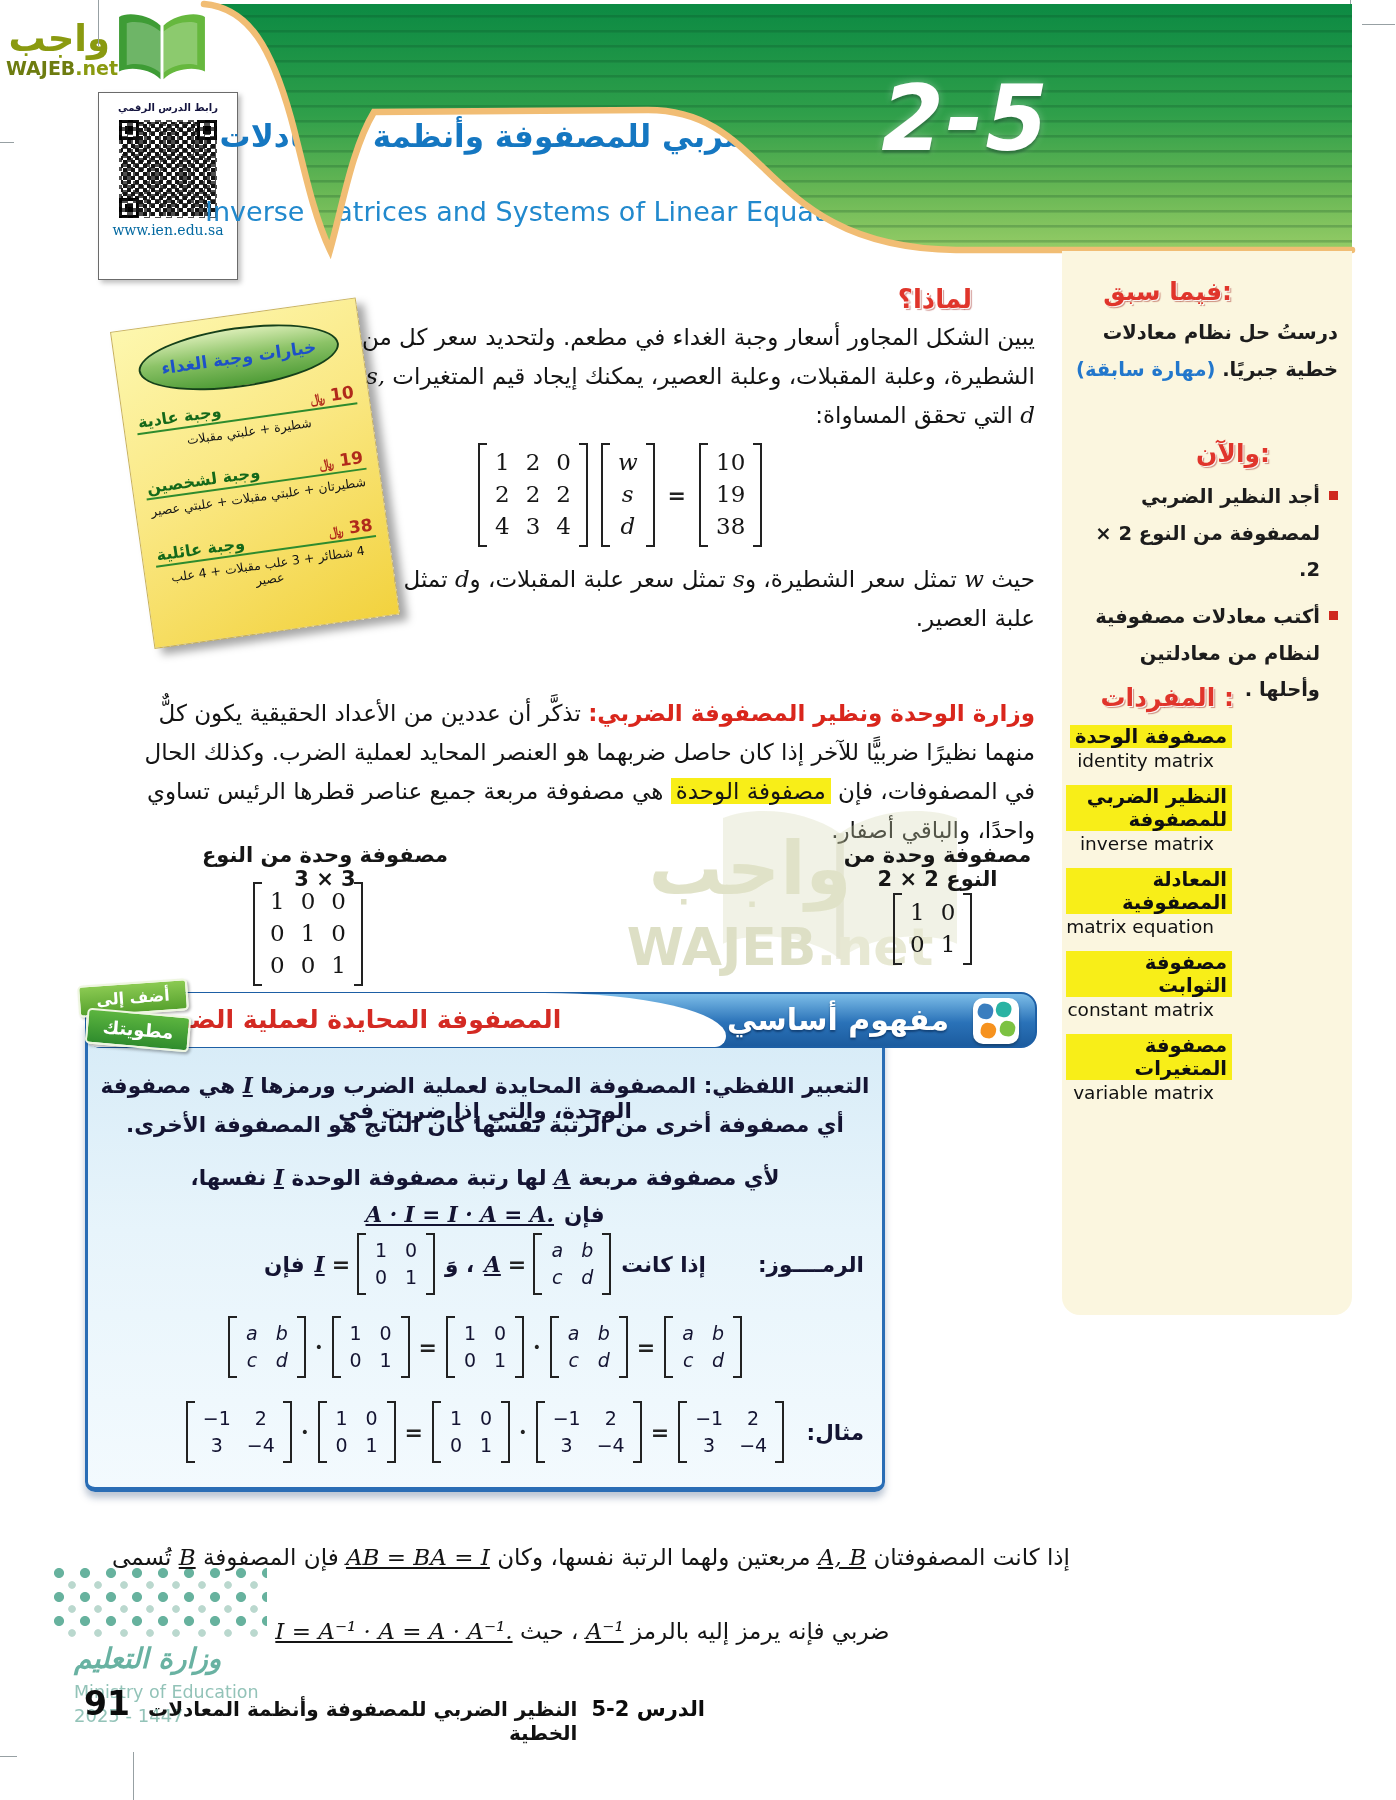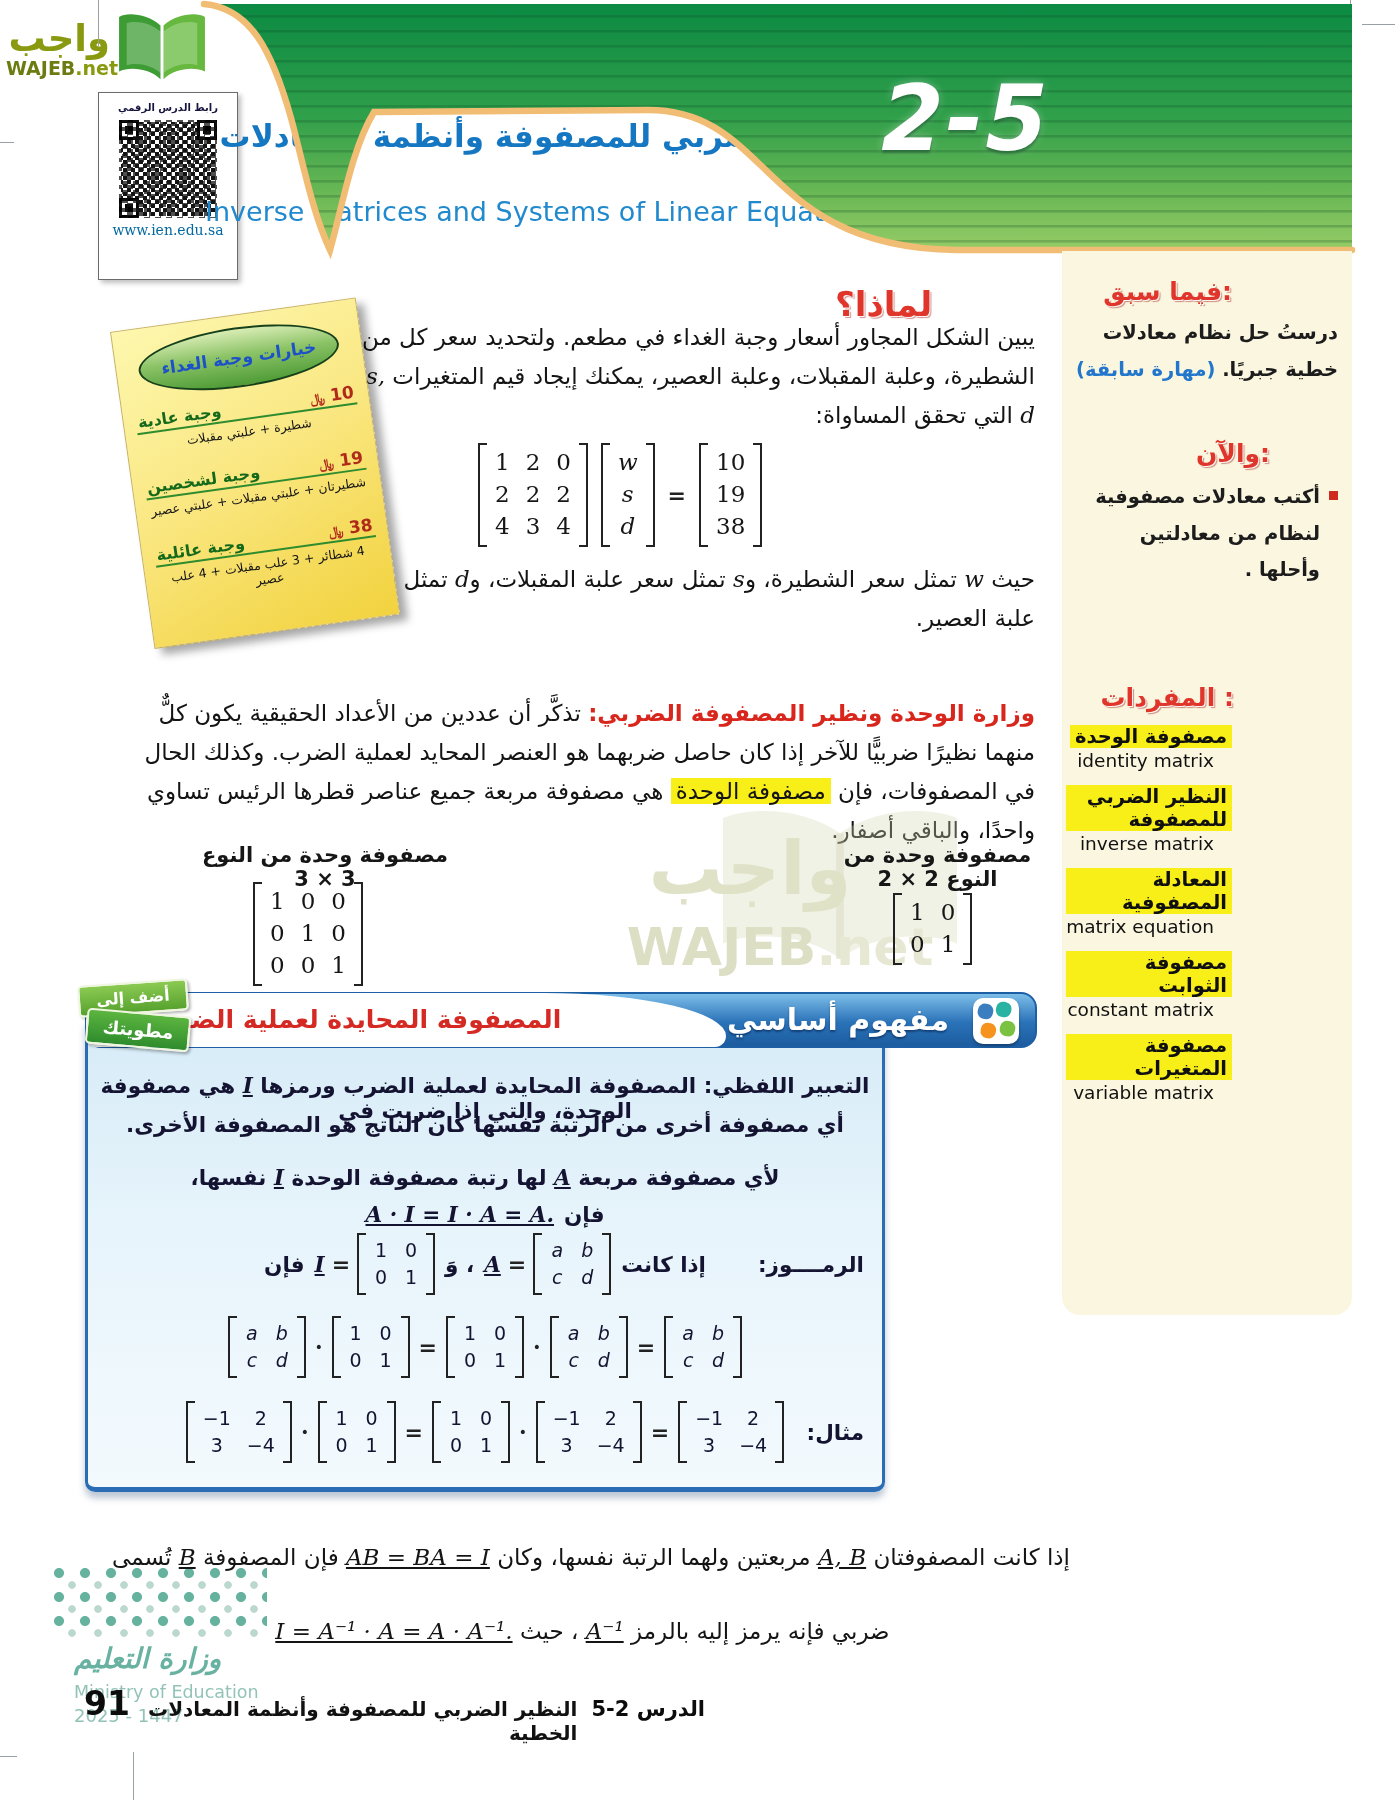--- a/index.html
+++ b/index.html
@@ -180,21 +180,21 @@
       <span class="finder f1"></span>
       <span class="finder f2"></span>
       <span class="finder f3"></span>
     </div>
     <div class="url">www.ien.edu.sa</div>
   </div>
 
   <div class="abs title-ar">النظير الضربي للمصفوفة وأنظمة المعادلات الخطية</div>
   <div class="abs title-en">Inverse Matrices and Systems of Linear Equations</div>
 
-  <div class="abs fancy-red" style="left:835px;top:284px;width:200px;text-align:left;font-size:34px;">لماذا؟</div>
+  <div class="abs fancy-red" style="left:835px;top:284px;width:200px;text-align:center;font-size:26px;">لماذا؟</div>
   <div class="abs rtl bodytxt" style="left:330px;top:318px;width:705px;">
     <span>يبين الشكل المجاور أسعار وجبة الغداء في مطعم. ولتحديد سعر كل من الشطيرة، وعلبة المقبلات، وعلبة العصير، يمكنك إيجاد قيم المتغيرات</span>
     <span class="var">w, s, d</span>
     <span>التي تحقق المساواة:</span>
   </div>
 
   <div class="abs eqrow serifm" style="left:478px;top:443px;">
     <span class="matrix">
         <span class="br brl"></span>
         <span class="mgrid" style="grid-template-columns: repeat(3, auto);">
@@ -510,20 +510,24 @@
   <div class="abs sidebar">
     <div class="h fancy-red" style="top:26px;right:120px;">فيما سبق:</div>
     <div class="abs sb-txt rtl" style="top:64px;right:14px;left:14px;">
       <span>درستُ حل نظام معادلات خطية جبريًا.</span>
       <span class="note">(مهارة سابقة)</span>
     </div>
     <div class="h fancy-red" style="top:188px;right:82px;">والآن:</div>
     <div class="abs" style="top:228px;right:14px;left:10px;">
       <div class="bullet-row">
         <span class="bullet"></span>
+        <span class="sb-txt">أجد النظير الضربي لمصفوفة من النوع 2 × 2.</span>
+      </div>
+      <div class="bullet-row">
+        <span class="bullet"></span>
         <span class="sb-txt">أكتب معادلات مصفوفية لنظام من معادلتين وأحلها .</span>
       </div>
     </div>
     <div class="h fancy-red" style="top:432px;right:118px;">المفردات :</div>
     <div class="abs rtl" style="top:474px;right:120px;left:4px;">
       <div class="voc-entry">
         <div><span class="v-ar">مصفوفة الوحدة</span></div>
         <div class="v-en">identity matrix</div>
       </div>
       <div class="voc-entry">

